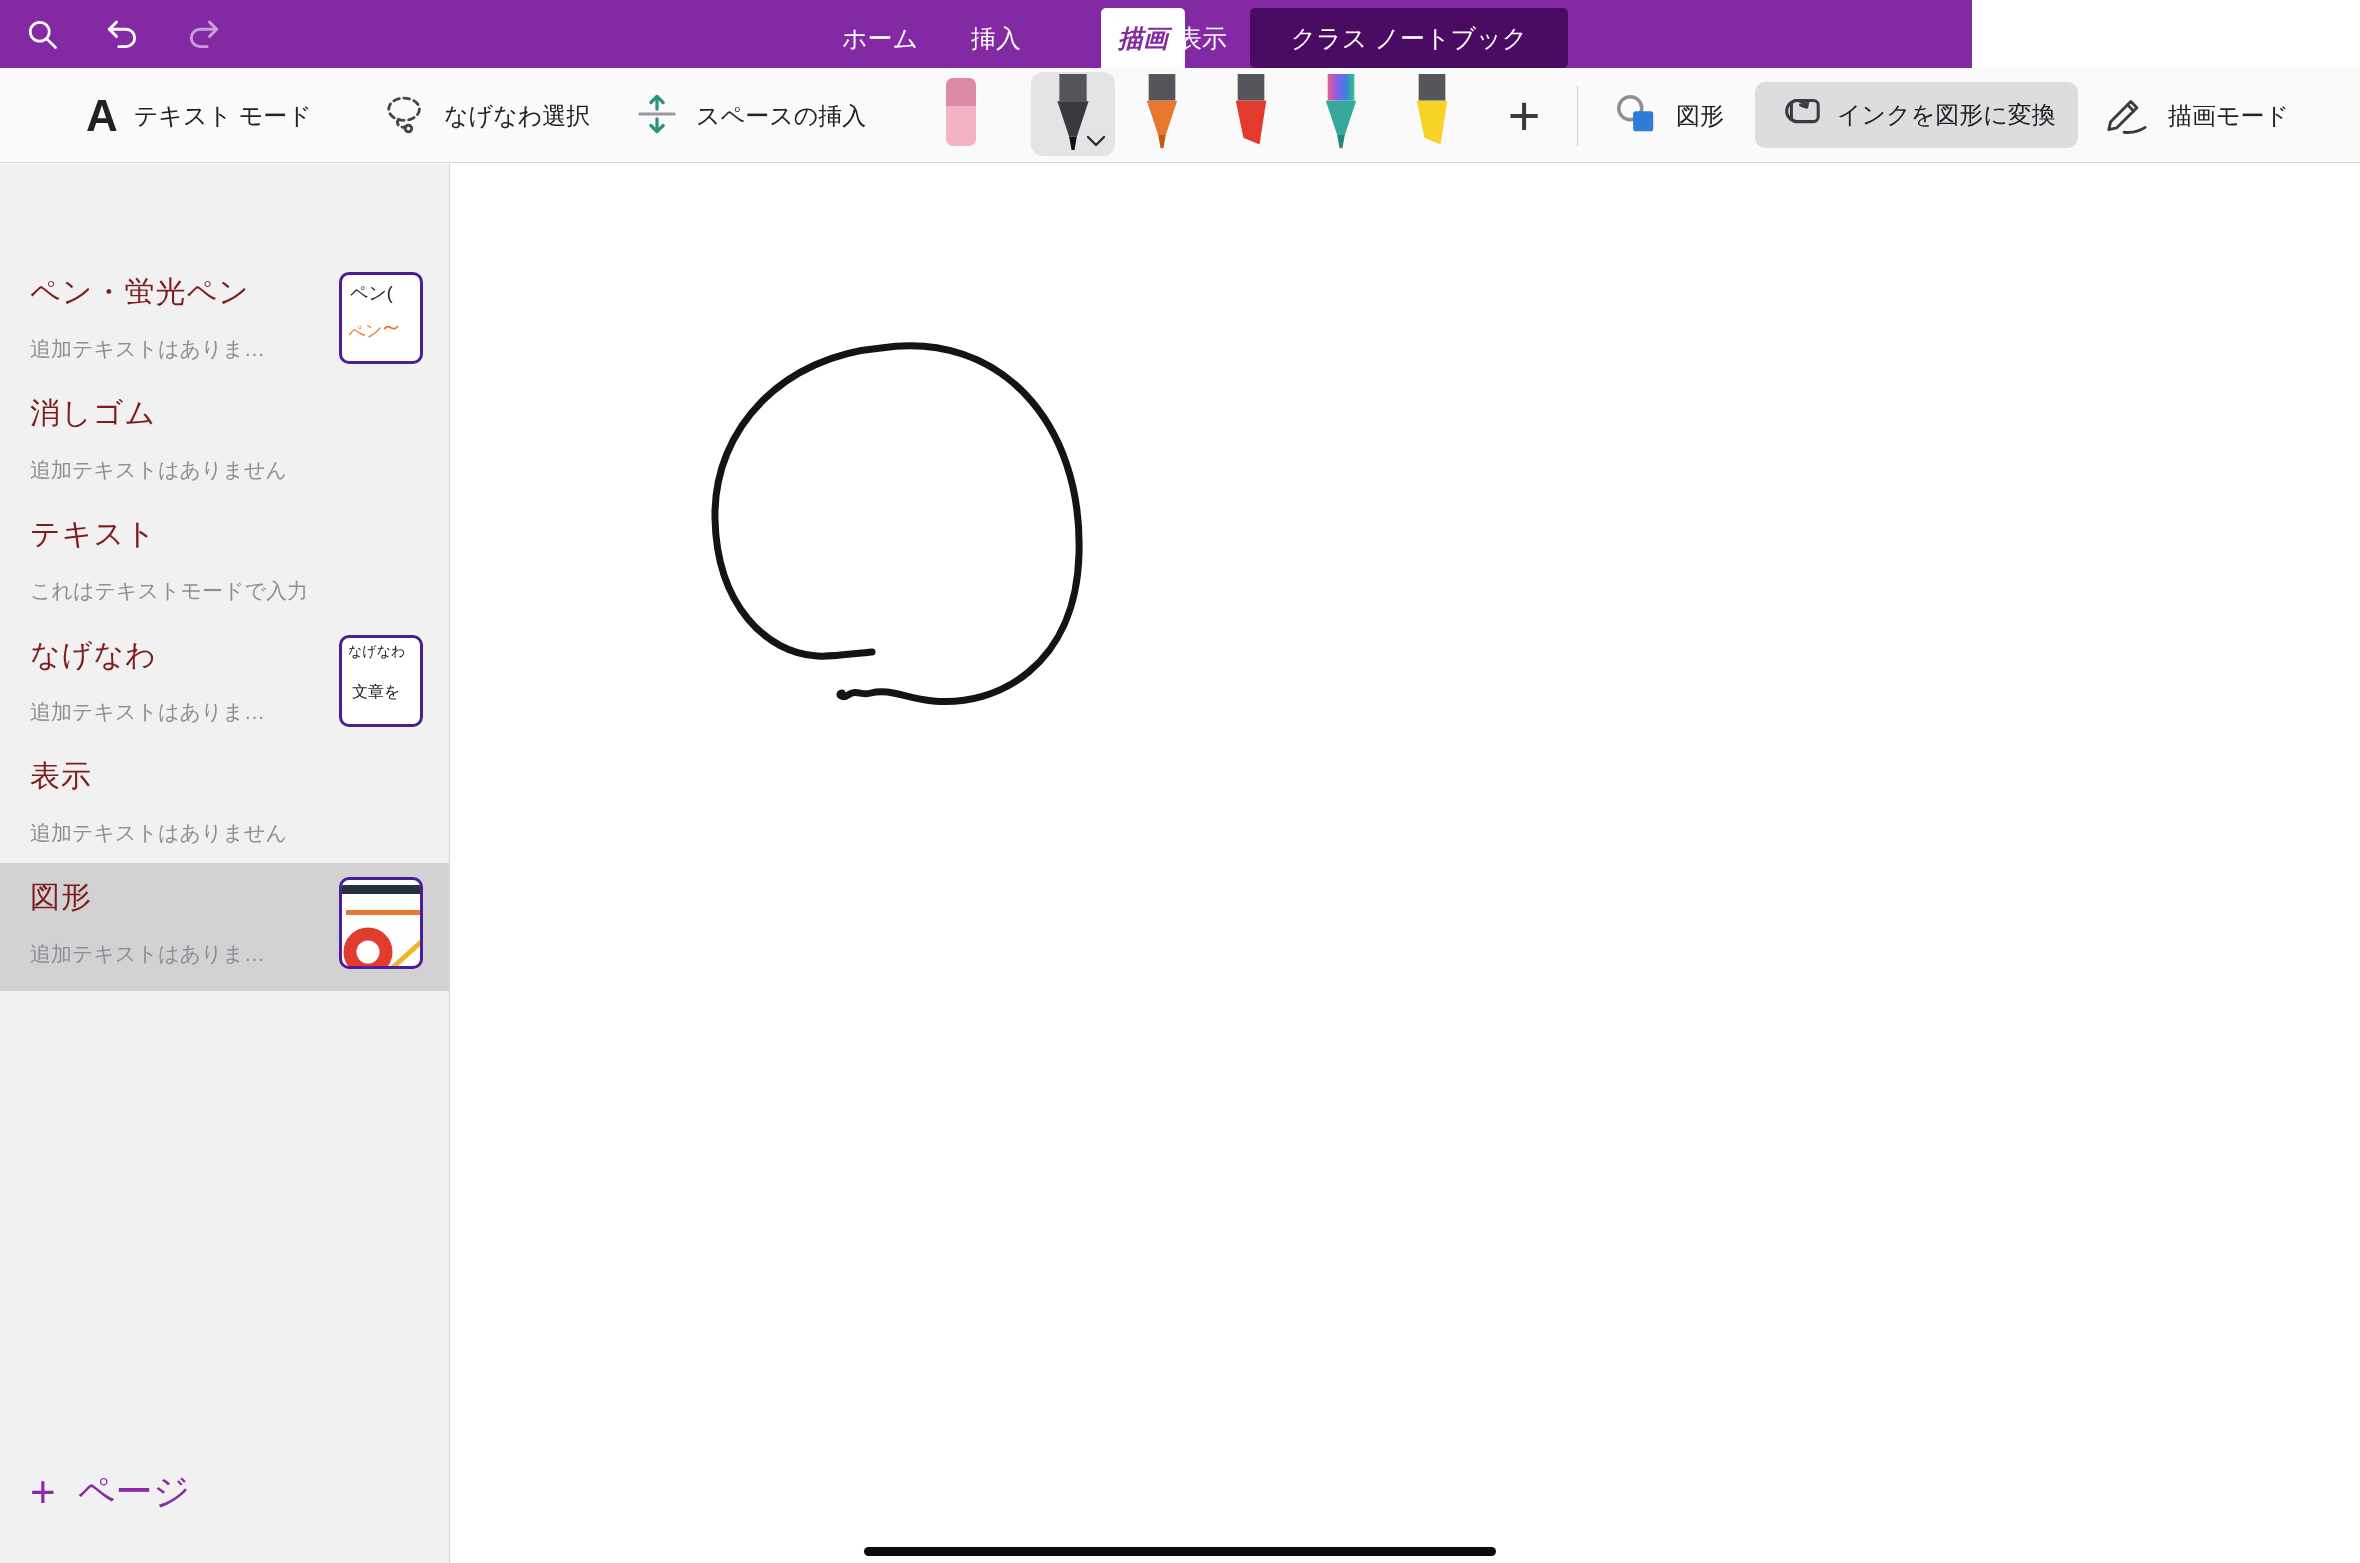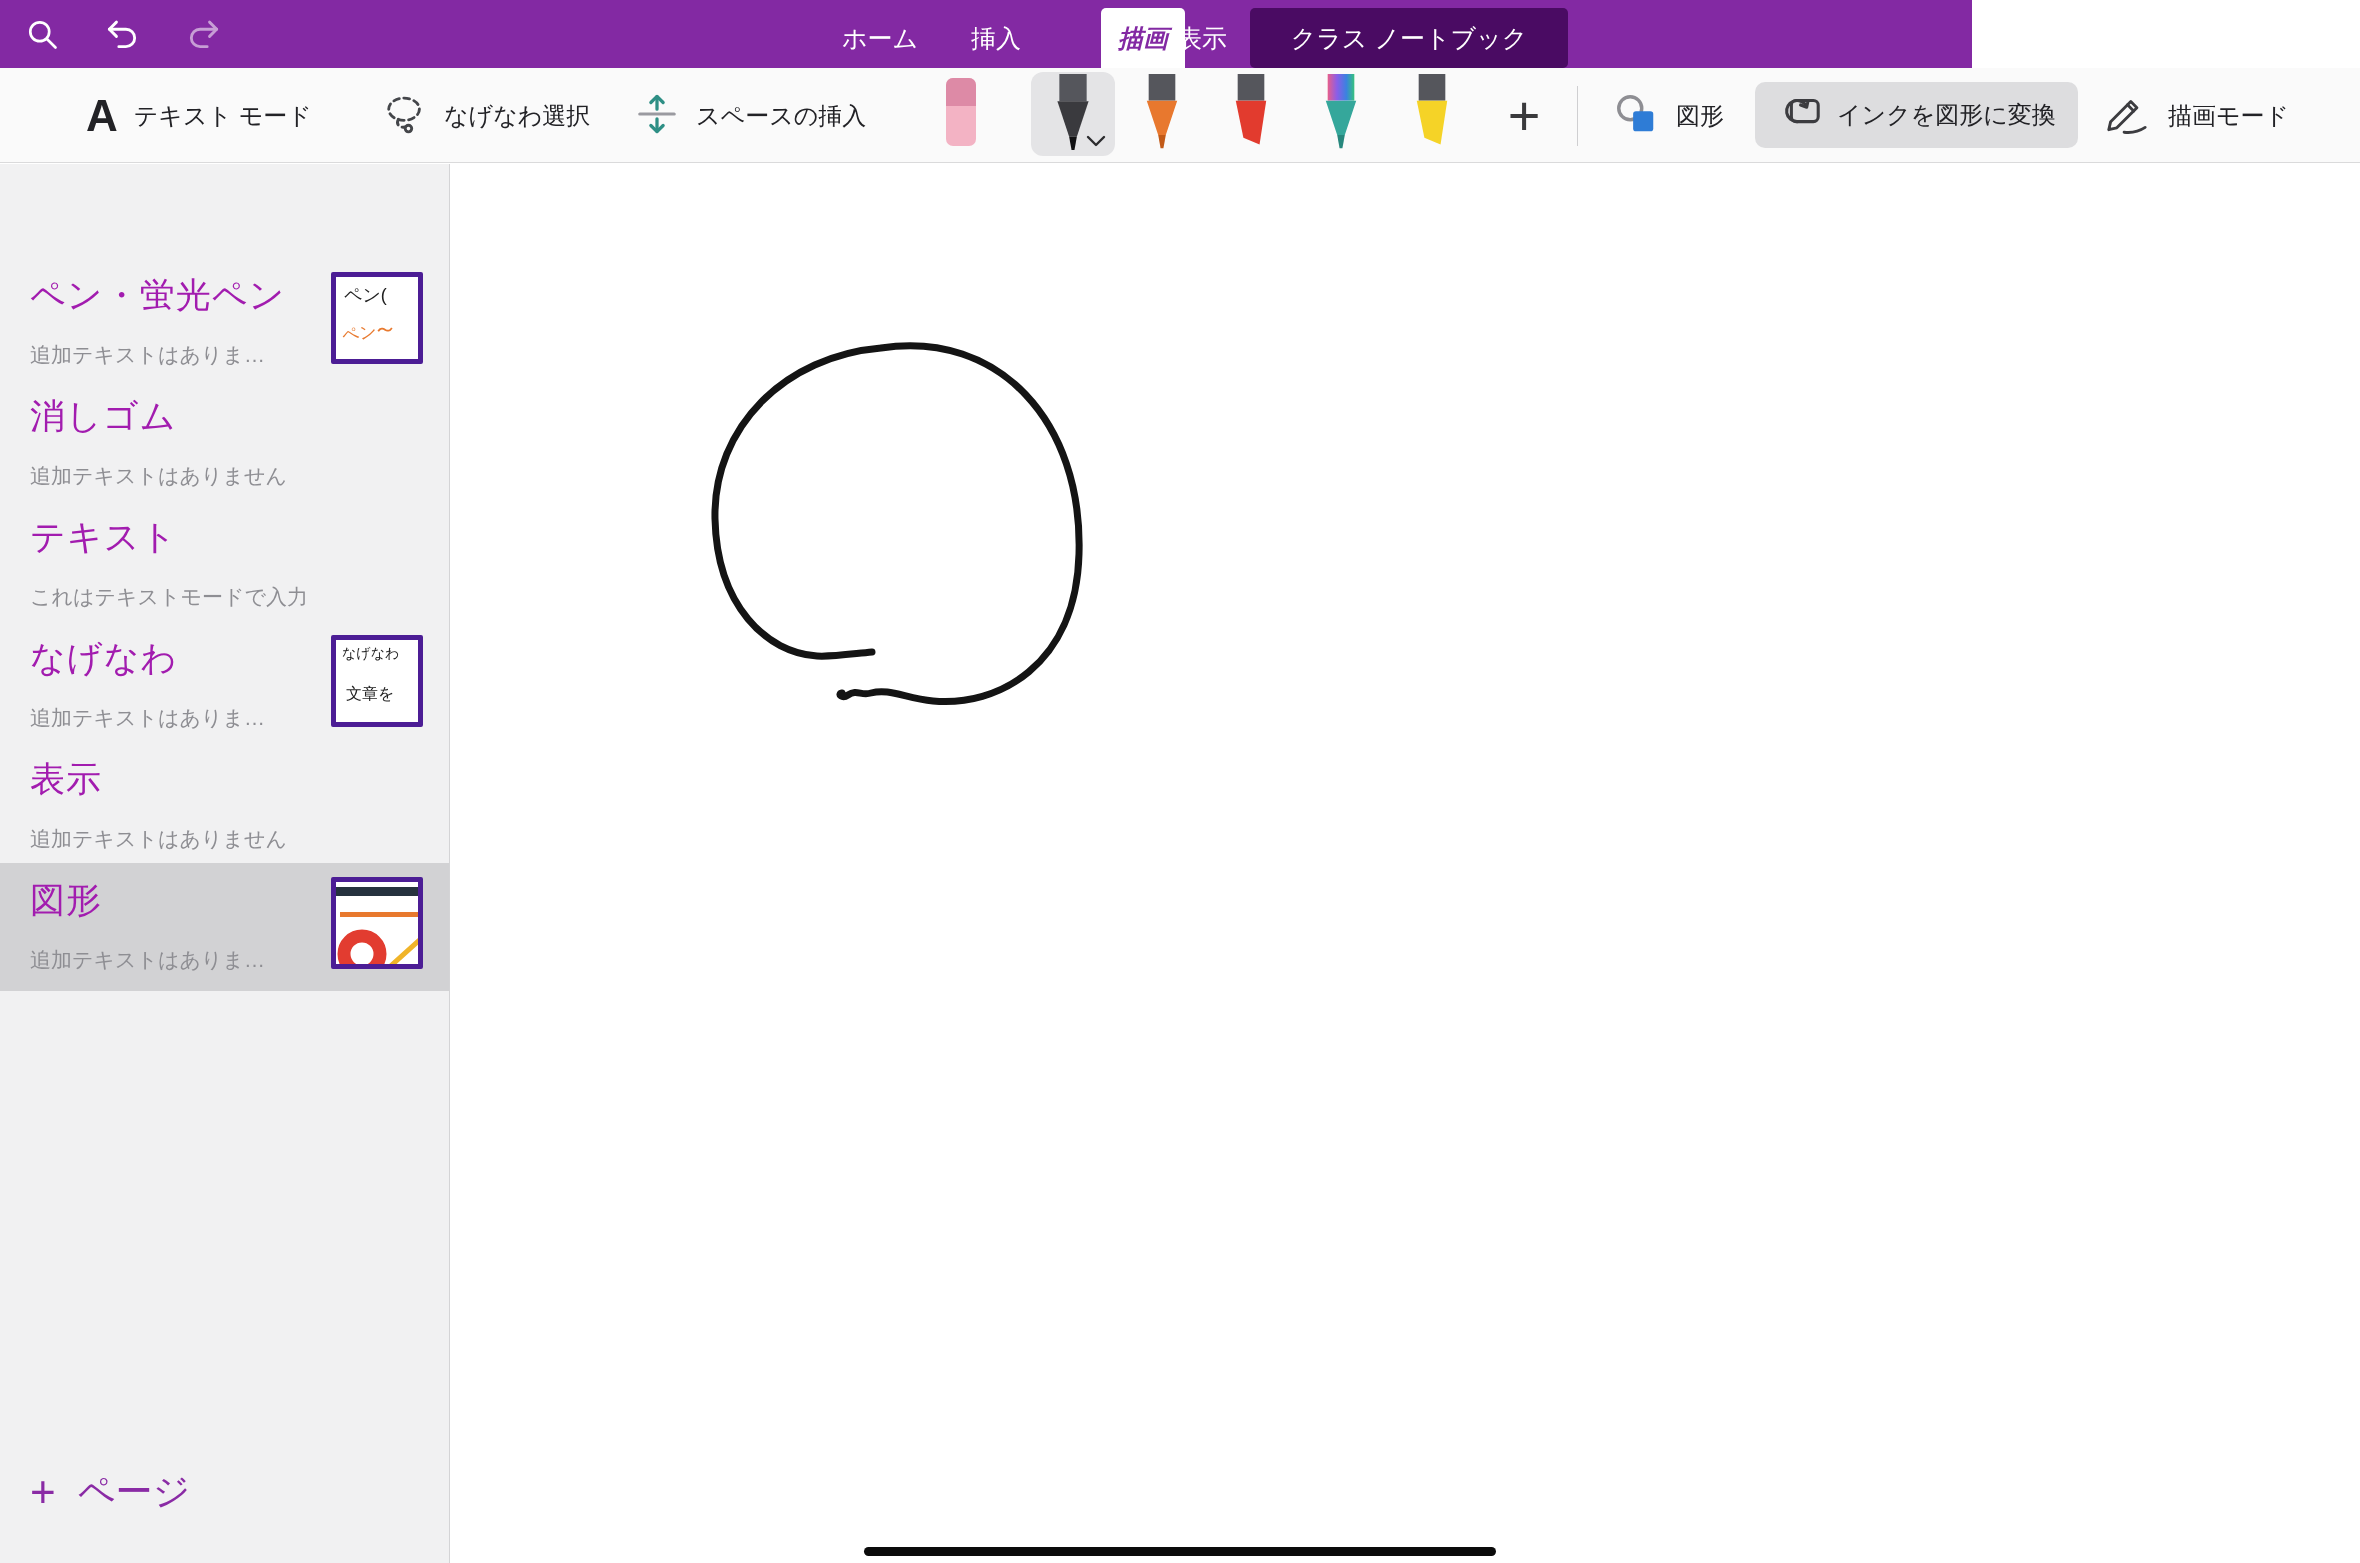--- a/index.html
+++ b/index.html
@@ -80,26 +80,26 @@
     display:flex; align-items:center; justify-content:center; cursor:pointer; }
   .sb-title { position:absolute; left:60px; right:90px; top:0; height:94px;
     display:flex; align-items:center; justify-content:center;
     font-size:27px; color:#151517; white-space:nowrap; }
   .sb-edit { position:absolute; right:32px; top:0; height:94px; display:flex;
     align-items:center; font-size:25px; color:var(--accent,#8A2BA5); cursor:pointer; }
 
   .page-list { position:absolute; left:0; top:94px; width:100%; }
   .page-item { position:relative; height:121px; padding:14px 140px 0 30px; cursor:pointer; }
   .page-item.selected { background:var(--selected-row,#D2D2D4); height:128px; }
-  .pg-title { font-size:35px; color:#a21caf; letter-spacing:1px; white-space:nowrap;
+  .pg-title { font-size:30px; color:#7f1d1d; letter-spacing:1px; white-space:nowrap;
     overflow:hidden; }
   .pg-sub { margin-top:22px; font-size:21px; color:var(--text-secondary,#8E8E93);
     white-space:nowrap; overflow:hidden; }
-  .thumb { position:absolute; right:26px; top:14px; width:92px; height:92px;
-    background:#ffffff; border:5px solid #4c1d95; border-radius:2px; overflow:hidden; }
+  .thumb { position:absolute; right:26px; top:14px; width:84px; height:92px;
+    background:#ffffff; border:3px solid #4c1d95; border-radius:10px; overflow:hidden; }
   .thumb .t1 { position:absolute; left:8px; top:6px; font-size:18px; color:#222; }
   .thumb .t2 { position:absolute; left:6px; top:44px; font-size:17px;
     color:var(--thumb-orange,#E8792E); transform:rotate(-6deg); }
   .thumb .t1s { position:absolute; left:6px; top:5px; font-size:14px; color:#222; }
   .thumb .t2s { position:absolute; left:10px; top:44px; font-size:16px; color:#222; }
 
   .add-page { position:absolute; left:30px; bottom:46px; display:flex;
     align-items:center; gap:22px; color:var(--accent,#8A2BA5); cursor:pointer; }
   .add-page .plus { font-size:44px; font-weight:300; line-height:1; }
   .add-page .lbl { font-size:37px; }

